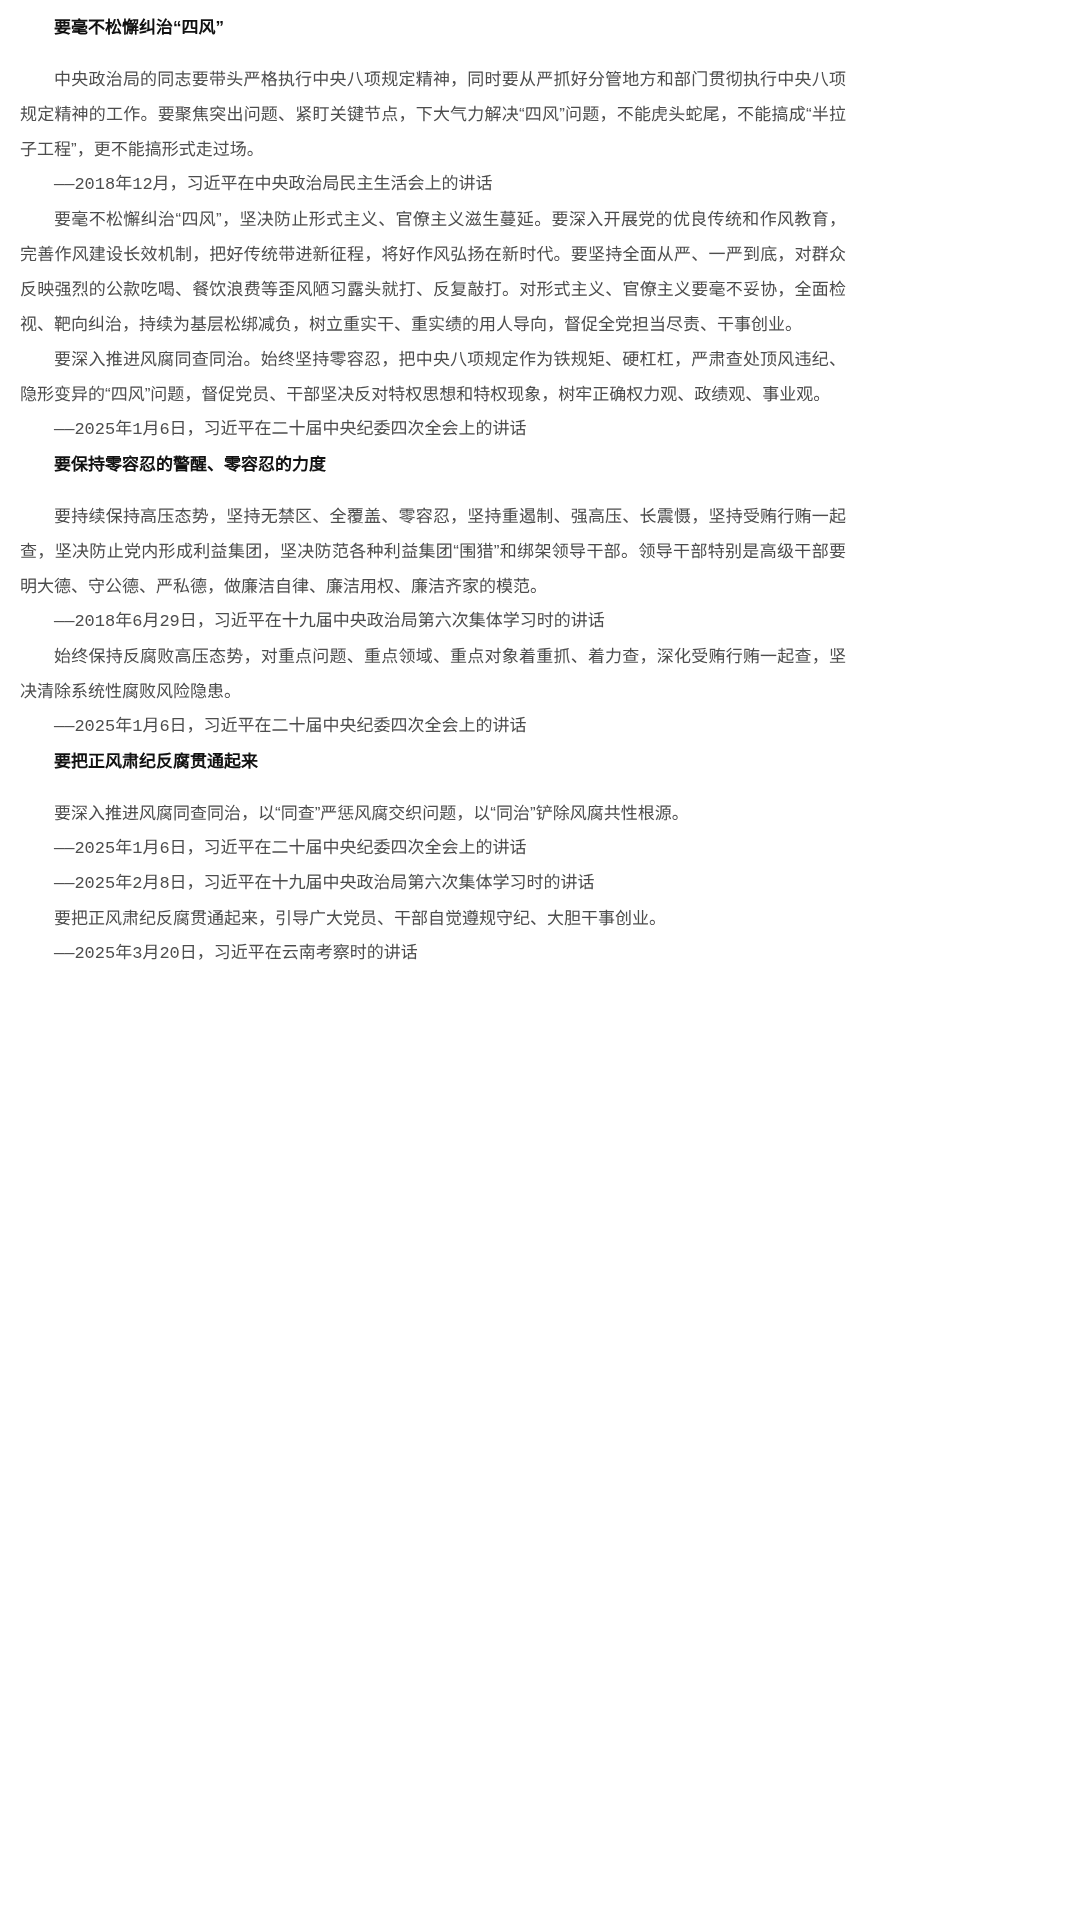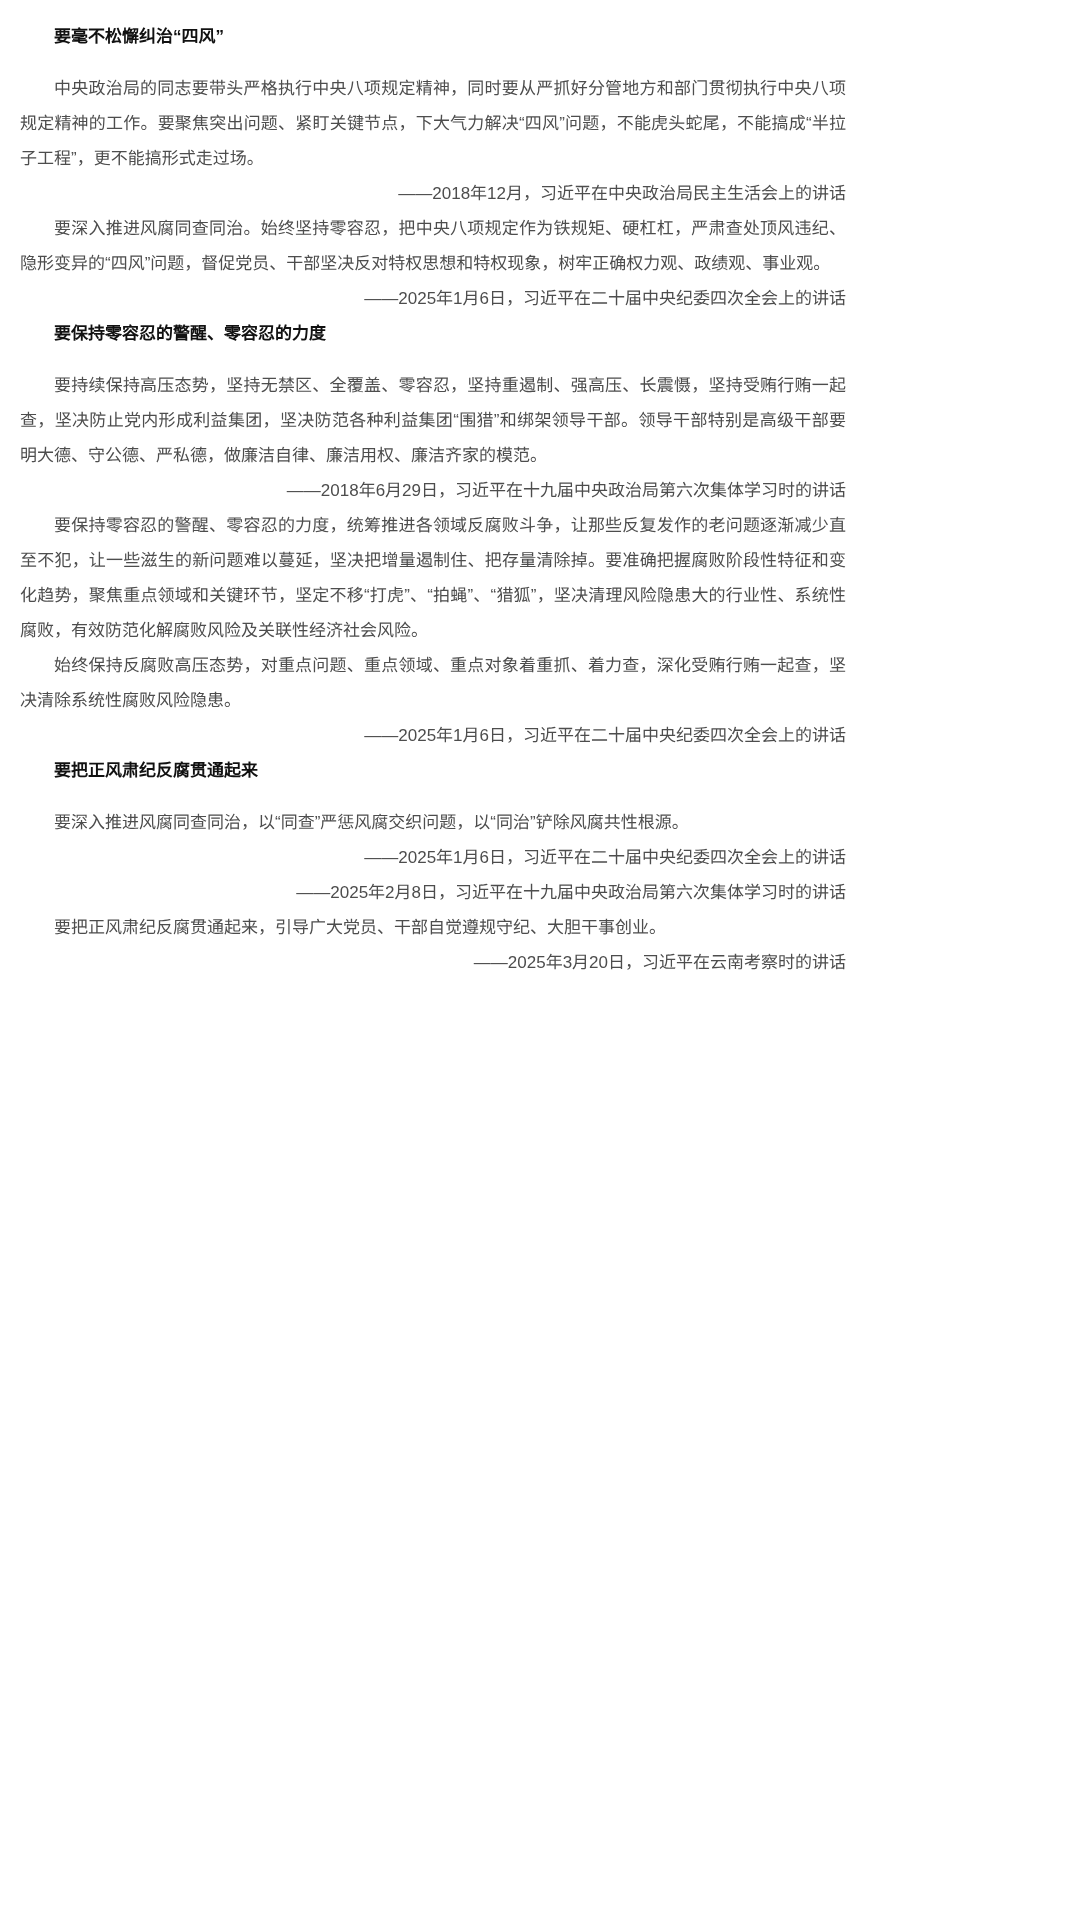--- a/index.html
+++ b/index.html
@@ -9,21 +9,21 @@
   }
   html,body{margin:0;padding:0;}
   body{
     width:1082px;
     background:var(--bg);
     font-family:"Liberation Sans","DejaVu Sans",sans-serif;
   }
   .content{
     box-sizing:border-box;
     width:865px;
-    padding:19px 19px 17px 20px;
+    padding:10px 19px 17px 20px;
     font-size:17px;
     line-height:35px;
     color:var(--text);
     text-align:justify;
   }
   .content h2{
     font-size:17px;
     font-weight:bold;
     color:var(--heading);
     line-height:35px;
@@ -33,58 +33,59 @@
   }
   .content p{
     margin:0;
     text-indent:2em;
   }
   .para{
     margin:0 0 17px 0;
   }
   .attr{
     margin:0 0 70px 0;
-    text-align:right;
+    text-align:left;
+    font-family:Liberation Mono, monospace;
   }
   .topic-section:last-child .quote-block:last-child .attr{
     margin-bottom:0;
   }
 </style>
 </head>
 <body>
 
 <main class="content">
   <section class="topic-section">
     <h2>要毫不松懈纠治“四风”</h2>
     <div class="quotes">
   <div class="quote-block">
     <p class="para">中央政治局的同志要带头严格执行中央八项规定精神，同时要从严抓好分管地方和部门贯彻执行中央八项规定精神的工作。要聚焦突出问题、紧盯关键节点，下大气力解决“四风”问题，不能虎头蛇尾，不能搞成“半拉子工程”，更不能搞形式走过场。</p>
     <p class="attr">——2018年12月，习近平在中央政治局民主生活会上的讲话</p>
   </div>
 
   <div class="quote-block">
+    <p class="para">要毫不松懈纠治“四风”，坚决防止形式主义、官僚主义滋生蔓延。要深入开展党的优良传统和作风教育，完善作风建设长效机制，把好传统带进新征程，将好作风弘扬在新时代。要坚持全面从严、一严到底，对群众反映强烈的公款吃喝、餐饮浪费等歪风陋习露头就打、反复敲打。对形式主义、官僚主义要毫不妥协，全面检视、靶向纠治，持续为基层松绑减负，树立重实干、重实绩的用人导向，督促全党担当尽责、干事创业。</p>
   </div>
 
   <div class="quote-block">
     <p class="para">要深入推进风腐同查同治。始终坚持零容忍，把中央八项规定作为铁规矩、硬杠杠，严肃查处顶风违纪、隐形变异的“四风”问题，督促党员、干部坚决反对特权思想和特权现象，树牢正确权力观、政绩观、事业观。</p>
     <p class="attr">——2025年1月6日，习近平在二十届中央纪委四次全会上的讲话</p>
   </div>
 </div>
   </section>
 
   <section class="topic-section">
     <h2>要保持零容忍的警醒、零容忍的力度</h2>
     <div class="quotes">
   <div class="quote-block">
     <p class="para">要持续保持高压态势，坚持无禁区、全覆盖、零容忍，坚持重遏制、强高压、长震慑，坚持受贿行贿一起查，坚决防止党内形成利益集团，坚决防范各种利益集团“围猎”和绑架领导干部。领导干部特别是高级干部要明大德、守公德、严私德，做廉洁自律、廉洁用权、廉洁齐家的模范。</p>
     <p class="attr">——2018年6月29日，习近平在十九届中央政治局第六次集体学习时的讲话</p>
   </div>
 
   <div class="quote-block">
-    <p class="para">要保持零容忍的警醒、零容忍的力度，统筹推进各领域反腐败斗争，让那些反复发作的老问题逐渐减少直至不犯，让一些滋生的新问题难以蔓延，坚决把增量遏制住、把存量清除掉。要准确把握腐败阶段性特征和变化趋势，聚焦重点领域和关键环节，坚定不移“打虎”、“拍蝇”、“猎狐”，坚决清理风险隐患大的行业性、系统性腐败，有效防范化解腐败风险及关联性经济社会风险。</p>
   </div>
 
   <div class="quote-block">
     <p class="para">始终保持反腐败高压态势，对重点问题、重点领域、重点对象着重抓、着力查，深化受贿行贿一起查，坚决清除系统性腐败风险隐患。</p>
     <p class="attr">——2025年1月6日，习近平在二十届中央纪委四次全会上的讲话</p>
   </div>
 </div>
   </section>
 
   <section class="topic-section">

